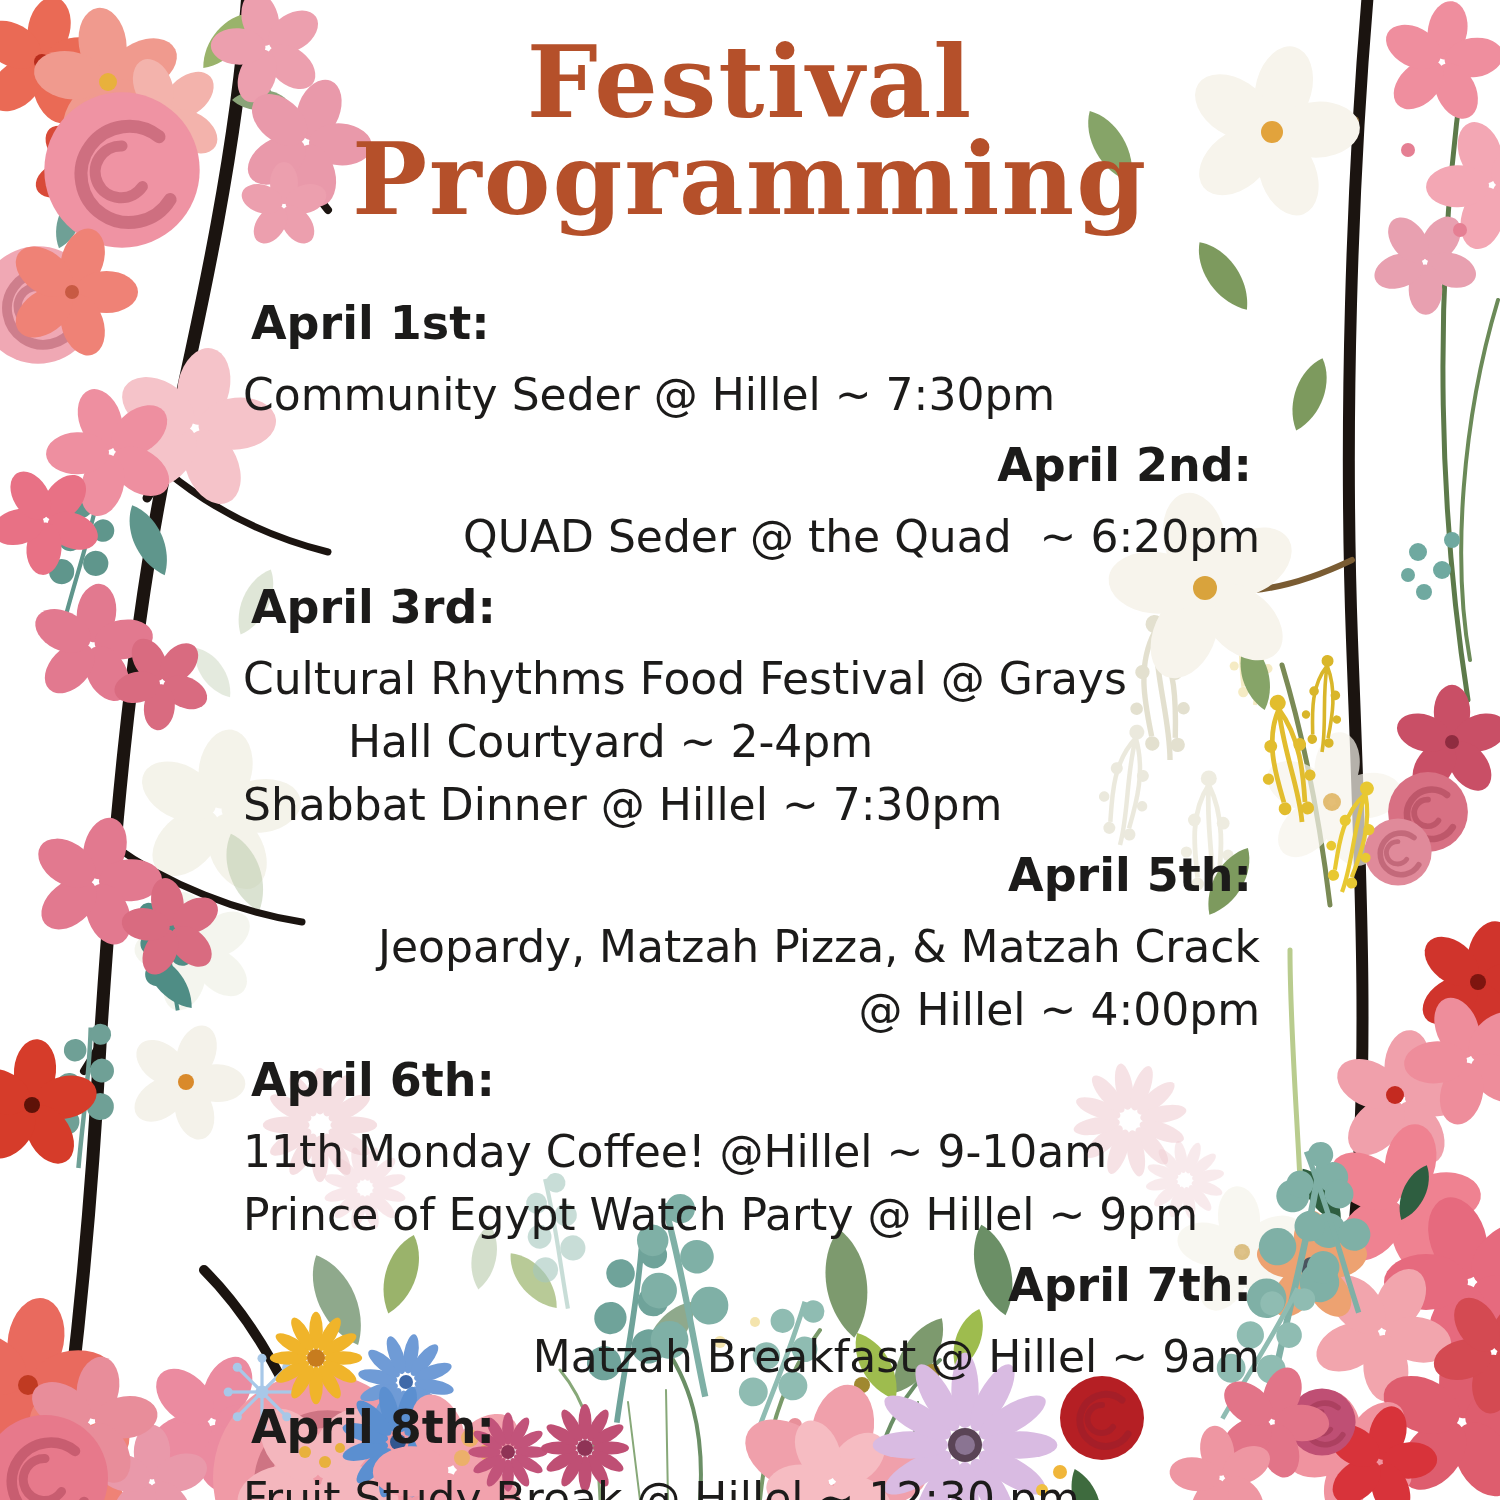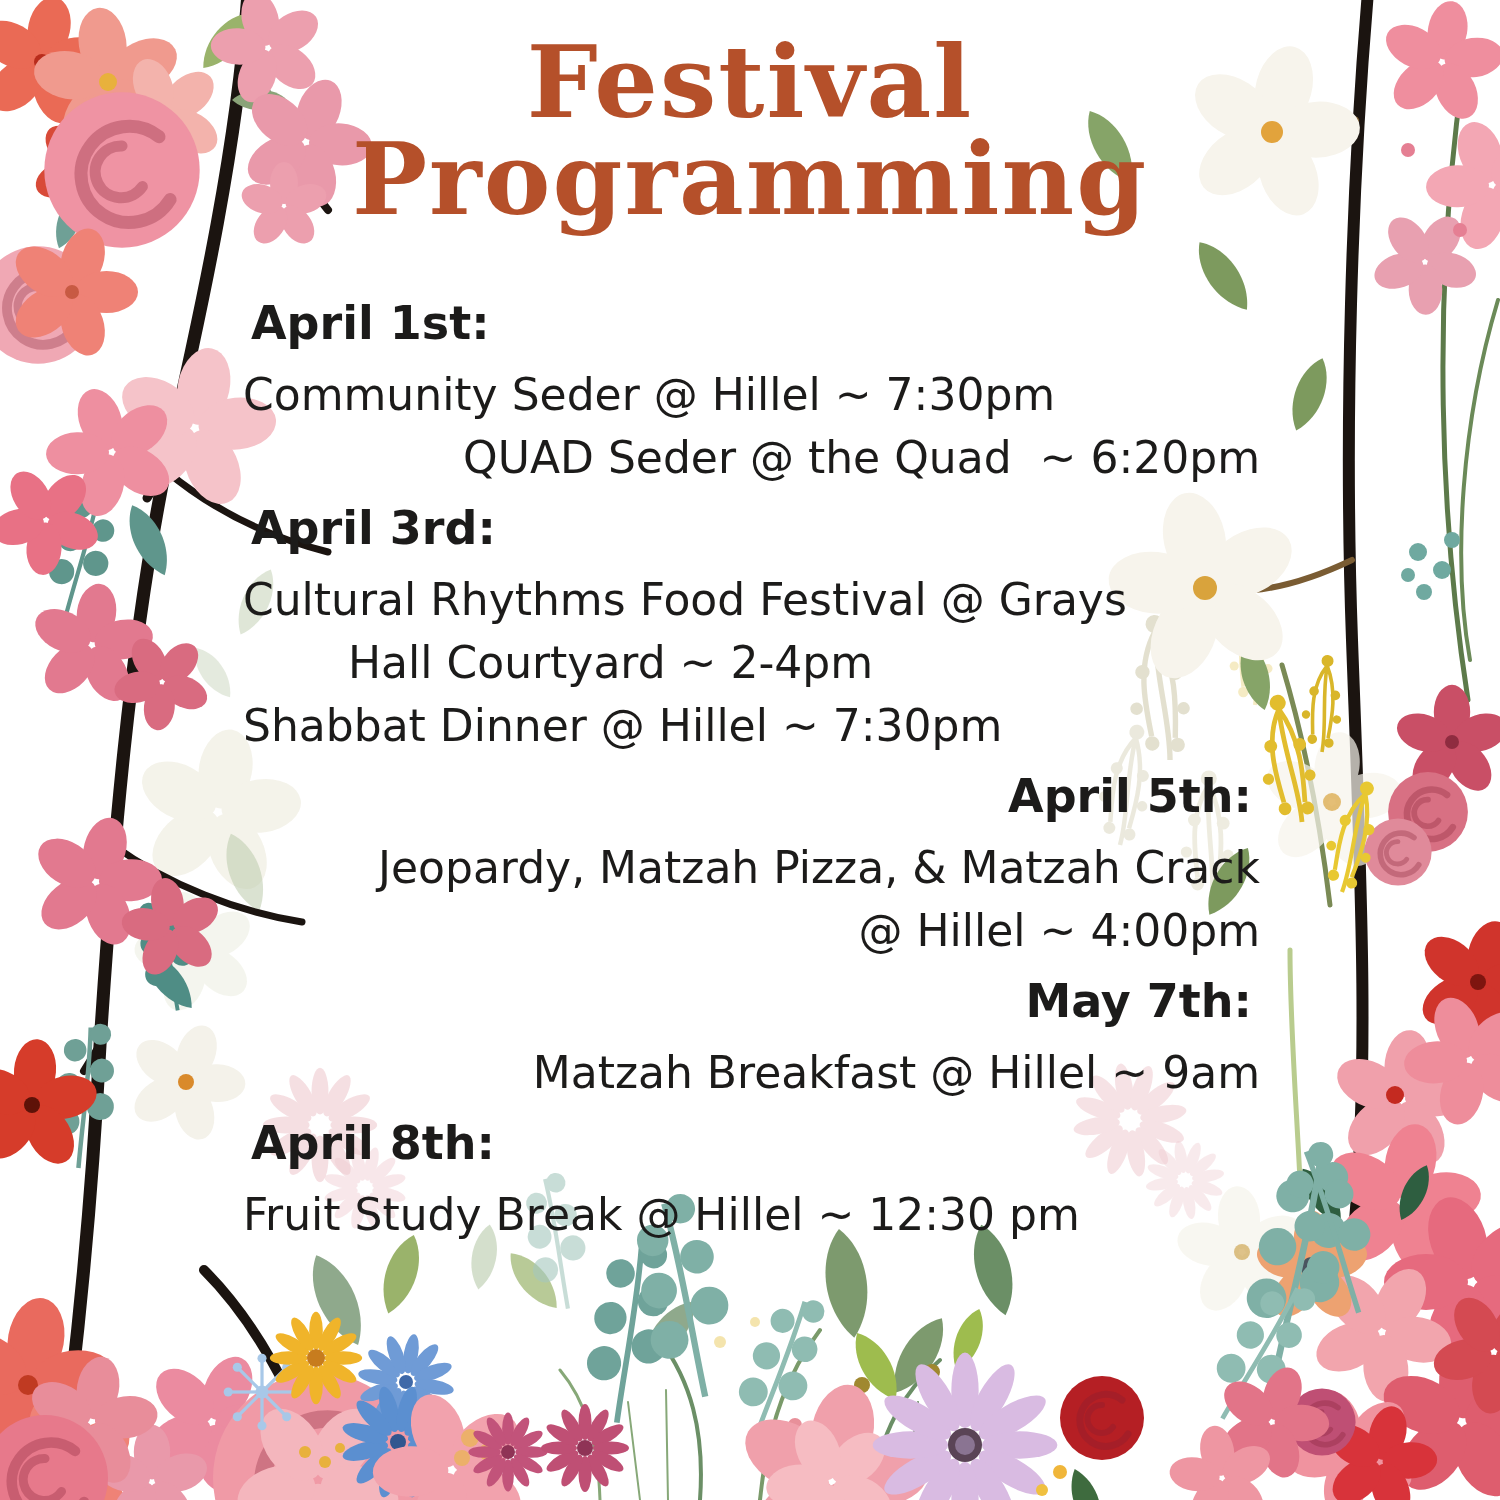--- a/index.html
+++ b/index.html
@@ -351,35 +351,41 @@
     <div>Festival</div>
     <div>Programming</div>
   </header>
 
   <main class="schedule">
       <section class="group align-left">
         <h2 class="date">April 1st:</h2>
         <p class="event">Community Seder @ Hillel ~ 7:30pm</p>
       </section>
       <section class="group align-right">
+        <h2 class="date">April 2nd:</h2>
         <p class="event">QUAD Seder @ the Quad  ~ 6:20pm</p>
       </section>
       <section class="group align-left">
         <h2 class="date">April 3rd:</h2>
         <p class="event">Cultural Rhythms Food Festival @ Grays</p>
         <p class="event indent">Hall Courtyard ~ 2-4pm</p>
         <p class="event">Shabbat Dinner @ Hillel ~ 7:30pm</p>
       </section>
       <section class="group align-right">
         <h2 class="date">April 5th:</h2>
         <p class="event">Jeopardy, Matzah Pizza, &amp; Matzah Crack</p>
         <p class="event">@ Hillel ~ 4:00pm</p>
       </section>
+      <section class="group align-left">
+        <h2 class="date">April 6th:</h2>
+        <p class="event">11th Monday Coffee! @Hillel ~ 9-10am</p>
+        <p class="event">Prince of Egypt Watch Party @ Hillel ~ 9pm</p>
+      </section>
       <section class="group align-right">
-        <h2 class="date">May 7th:</h2>
+        <h2 class="date">April 7th:</h2>
         <p class="event">Matzah Breakfast @ Hillel ~ 9am</p>
       </section>
       <section class="group align-left">
         <h2 class="date">April 8th:</h2>
         <p class="event">Fruit Study Break @ Hillel ~ 12:30 pm</p>
       </section>
     </main>
 
 </div>
 

